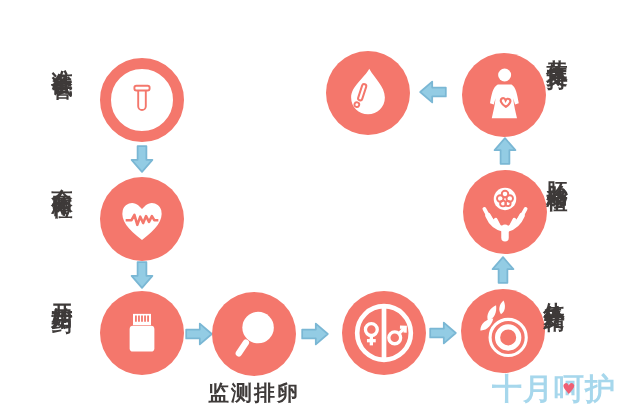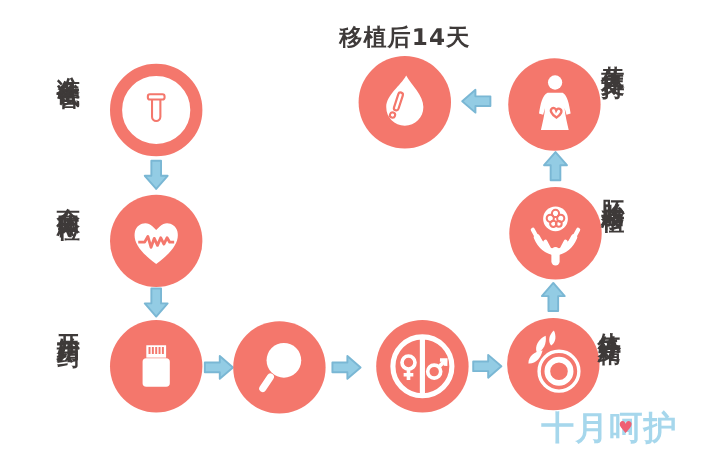--- a/index.html
+++ b/index.html
@@ -109,20 +109,21 @@
   </div>
 
   <div class="node" style="left:212px;top:292px">
     <span>
       <svg width="56" height="56" viewBox="0 0 48 48">
         <circle class="iw" cx="27.5" cy="18.5" r="13.5"></circle>
         <line class="is" x1="17" y1="31.5" x2="11" y2="40.5" stroke-width="5.5" stroke-linecap="round"></line>
       </svg>
     </span>
   </div>
+  <div class="hlabel" style="left:202px;top:379px;width:104px">监测排卵</div>
   <div class="arrow right" style="left:299px;top:318px">
     <svg viewBox="0 0 40 40">
         <polygon class="ab" points="4,14.5 21,14.5 21,7 36,20 21,33 21,25.5 4,25.5"></polygon>
       </svg>
   </div>
 
   <div class="node" style="left:342px;top:291px">
     <span>
       <svg width="66" height="66" viewBox="0 0 48 48">
         <circle class="is" cx="24" cy="24" r="19.5" stroke-width="3.4"></circle>
@@ -207,21 +208,20 @@
       </svg>
     </span>
   </div>
   <div class="vlabel" style="left:546px;top:43px">黄体支持</div>
   <div class="arrow left" style="left:417px;top:76px">
     <svg viewBox="0 0 40 40">
         <polygon class="ab" points="4,14.5 21,14.5 21,7 36,20 21,33 21,25.5 4,25.5"></polygon>
       </svg>
   </div>
 
-  <div class="hlabel" style="left:298px;top:20px;width:140px;letter-spacing:1px">移植后14天</div>
   <div class="node" style="left:326px;top:51px">
     <span>
       <svg width="60" height="60" viewBox="0 0 48 48">
         <path class="iw" d="M25 4.5 C 29 12 37.5 18.5 37.5 27.5 C 37.5 35.3 31.5 41 24 41 C 16.5 41 10.5 35.3 10.5 27.5 C 10.5 18.5 21 12 25 4.5 Z"></path>
         <g transform="translate(18.5,26) rotate(18)">
           <rect class="rs" stroke-width="1.6" x="-1.7" y="-9.5" width="3.4" height="13.5" rx="1.7"></rect>
           <circle class="rs" stroke-width="1.5" cx="-1" cy="8" r="1.9"></circle>
         </g>
       </svg>
     </span>

